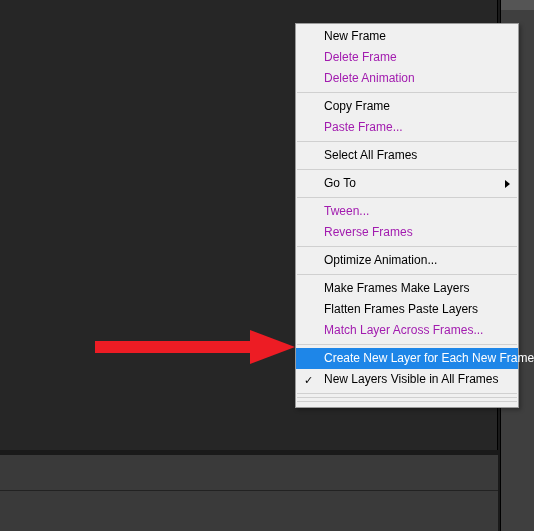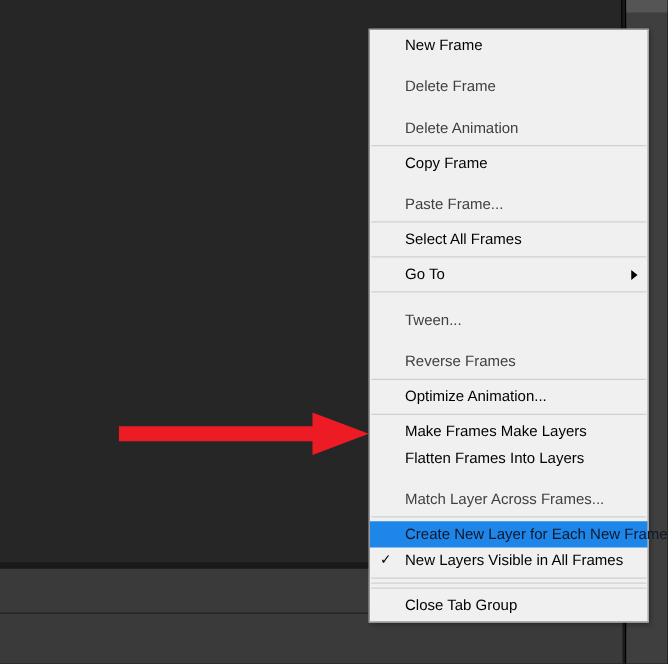--- a/index.html
+++ b/index.html
@@ -62,26 +62,25 @@
   }
   .menu-item {
     padding: 2px 22px 2px 28px;
     color: #000;
     cursor: default;
     position: relative;
     line-height: 17px;
     white-space: nowrap;
   }
   .menu-item.disabled {
-    color: #404040;
-    margin-top: 12px;
+    color: #a21caf;
   }
   .menu-item.highlighted {
     background: #1e86e8;
-    color: #0f172a;
+    color: #ffffff;
     text-align: center;
   }
   .menu-item .submenu-arrow {
     position: absolute;
     right: 8px;
     top: 50%;
     transform: translateY(-50%);
     width: 0; height: 0;
     border-top: 4px solid transparent;
     border-bottom: 4px solid transparent;
@@ -131,27 +130,26 @@
     <div class="menu-item"><span>Select All Frames</span></div>
     <div class="separator"></div>
     <div class="menu-item"><span>Go To</span><span class="submenu-arrow"></span></div>
     <div class="separator"></div>
     <div class="menu-item disabled"><span>Tween...</span></div>
     <div class="menu-item disabled"><span>Reverse Frames</span></div>
     <div class="separator"></div>
     <div class="menu-item"><span>Optimize Animation...</span></div>
     <div class="separator"></div>
     <div class="menu-item"><span>Make Frames Make Layers</span></div>
-    <div class="menu-item"><span>Flatten Frames Into Layers</span></div>
+    <div class="menu-item"><span>Flatten Frames Paste Layers</span></div>
     <div class="menu-item disabled"><span>Match Layer Across Frames...</span></div>
     <div class="separator"></div>
     <div class="menu-item highlighted"><span>Create New Layer for Each New Frame</span></div>
     <div class="menu-item"><span>New Layers Visible in All Frames</span><span class="checkmark">✓</span></div>
     <div class="separator"></div>
     <div class="separator"></div>
     <div class="separator"></div>
-    <div class="menu-item"><span>Close Tab Group</span></div>
   </div>
 
 <svg class="arrow-pointer" viewBox="0 0 200 34">
   <rect x="0" y="11" width="160" height="12" fill="#ed1c24"></rect>
   <polygon points="155,0 200,17 155,34" fill="#ed1c24"></polygon>
 </svg>
 
 </body></html>

